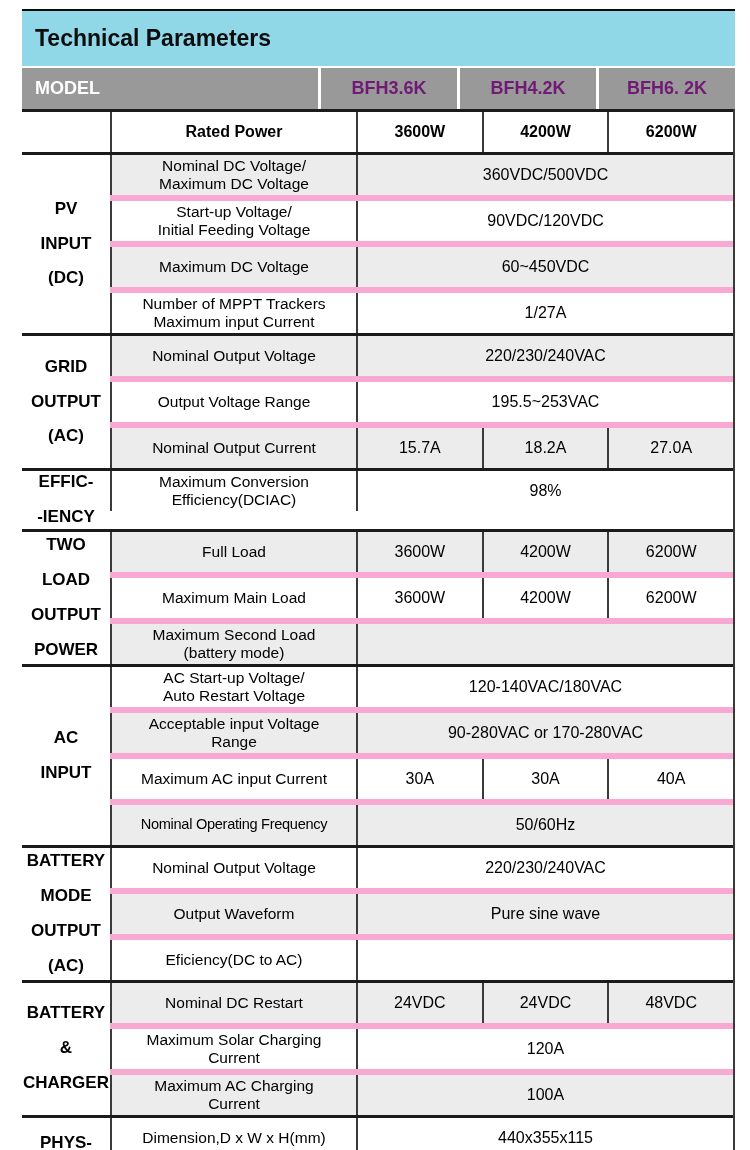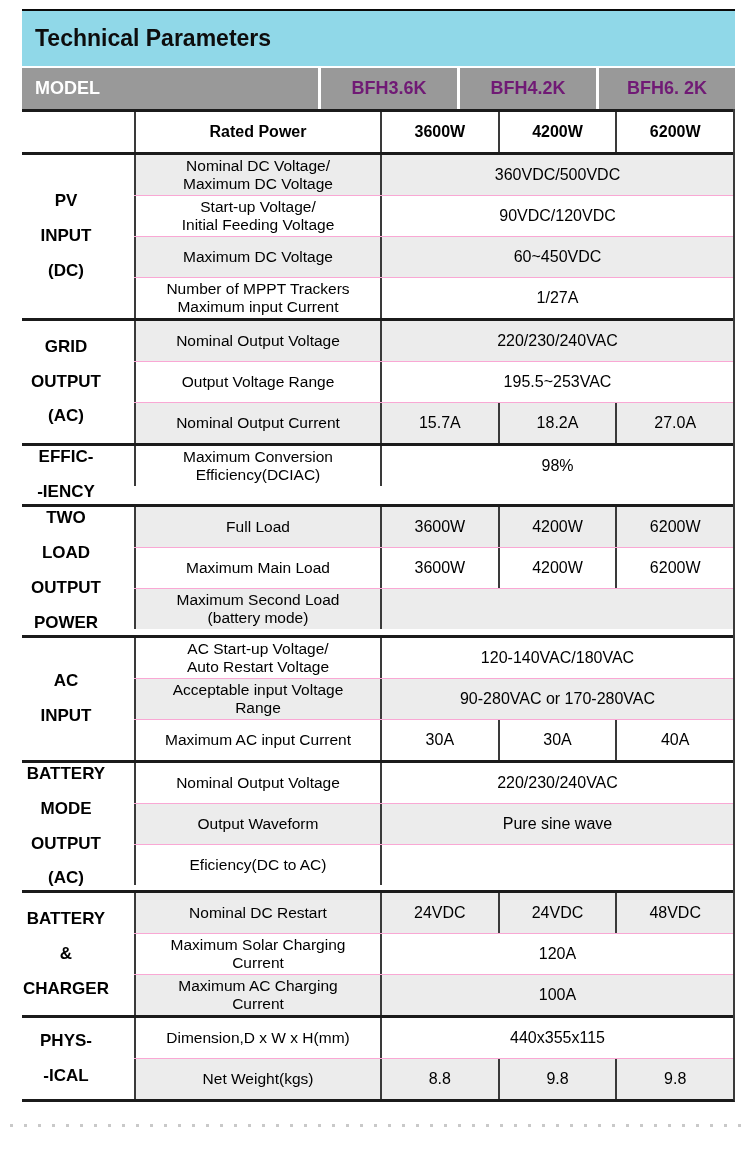--- a/index.html
+++ b/index.html
@@ -36,23 +36,23 @@
   }
 
   
   #spec-table { border-bottom:3px solid #1b1b1b; border-right:2px solid #3a3a3a; }
   .section { display:flex; border-top:3px solid #1b1b1b; }
   .section-label {
     width:88px; display:flex; flex-direction:column;
     justify-content:center; align-items:center; text-align:center;
     font-weight:bold; font-size:17px; line-height:1.35; background:#fff;gap:12px;
   }
-  .rows { flex:1; display:flex; flex-direction:column;margin-left:24px; }
+  .rows { flex:1; display:flex; flex-direction:column; }
   .row { display:flex; min-height:40px; background:#fff; }
-  .row + .row { border-top:1px solid #f9a8d4; }
+  .row + .row { border-top:6px solid #f9a8d4; }
   .row.alt { background:var(--alt-bg,#ececec); }
   .param {
     box-sizing:border-box; width:248px;
     border-left:2px solid #3a3a3a; border-right:2px solid #3a3a3a;
     display:flex; flex-direction:column; justify-content:center; align-items:center;
     text-align:center; font-size:15.5px; line-height:1.16; padding:2px 1px;
   }
   .param span { display:block; }
   .param.condensed { font-size:14.6px; letter-spacing:-0.3px; }
   .values { flex:1; display:flex; }
@@ -259,20 +259,28 @@
           <div class="row">
             <div class="param">
               <span>Maximum AC input Current</span>
             </div>
             <div class="values">
               <div class="value">30A</div>
               <div class="value">30A</div>
               <div class="value">40A</div>
             </div>
           </div>
+          <div class="row alt">
+            <div class="param condensed">
+              <span>Nominal Operating Frequency</span>
+            </div>
+            <div class="values">
+              <div class="value">50/60Hz</div>
+            </div>
+          </div>
         </div>
       </div>
       <div class="section">
         <div class="section-label">
           <span>BATTERY</span>
           <span>MODE</span>
           <span>OUTPUT</span>
           <span>(AC)</span>
         </div>
         <div class="rows">

